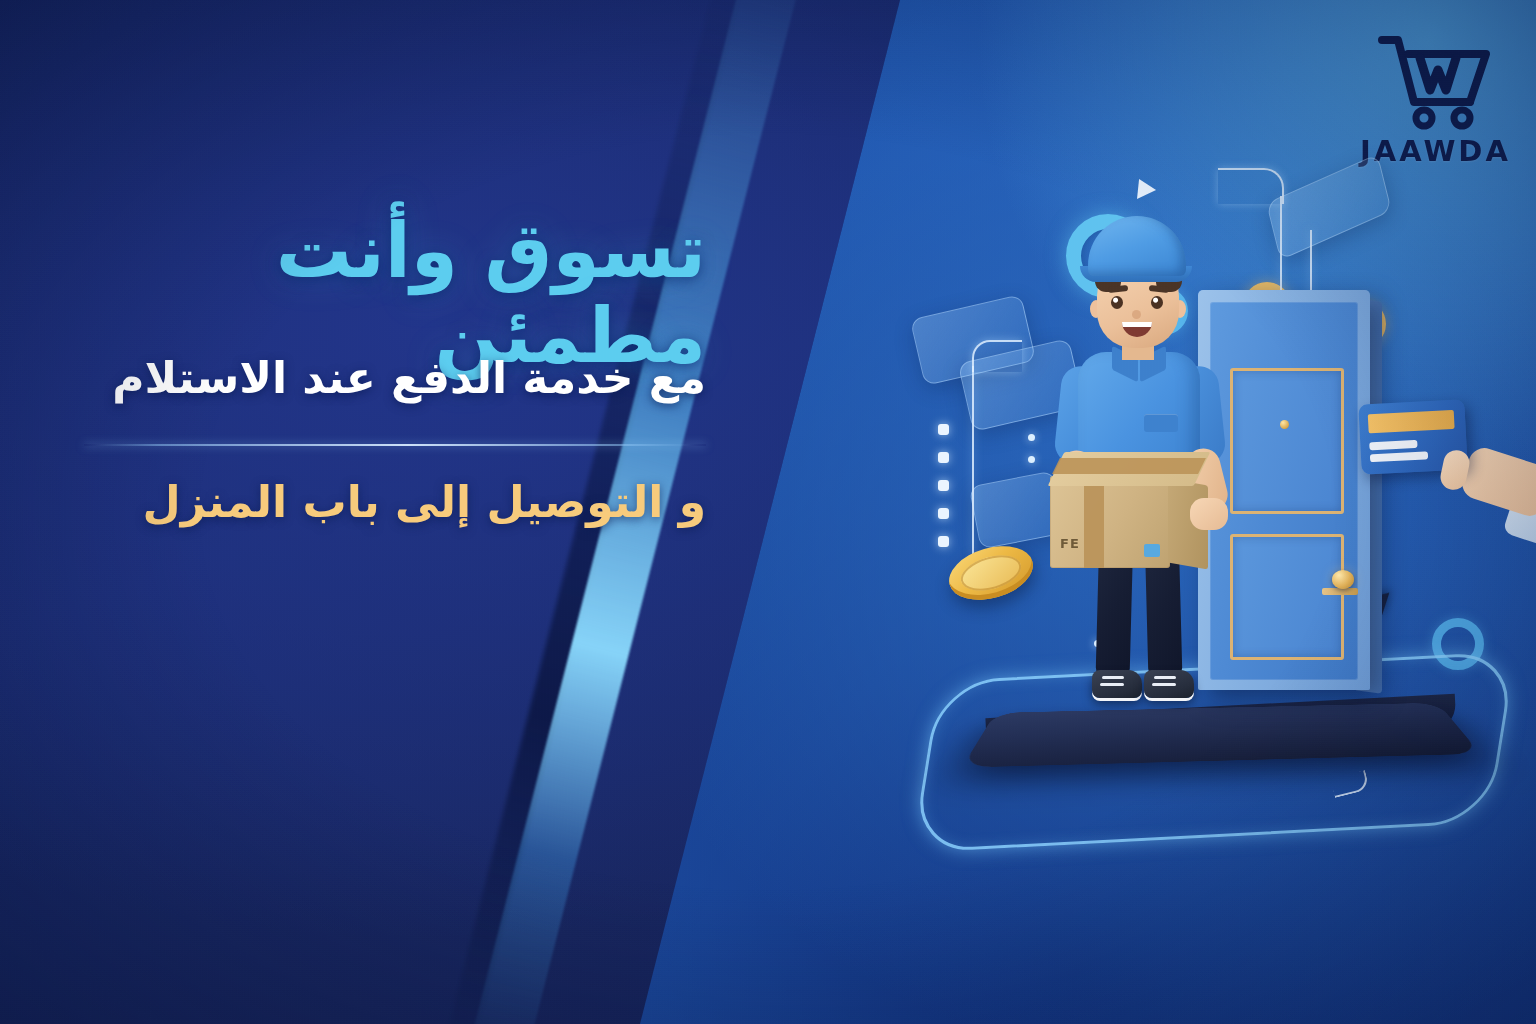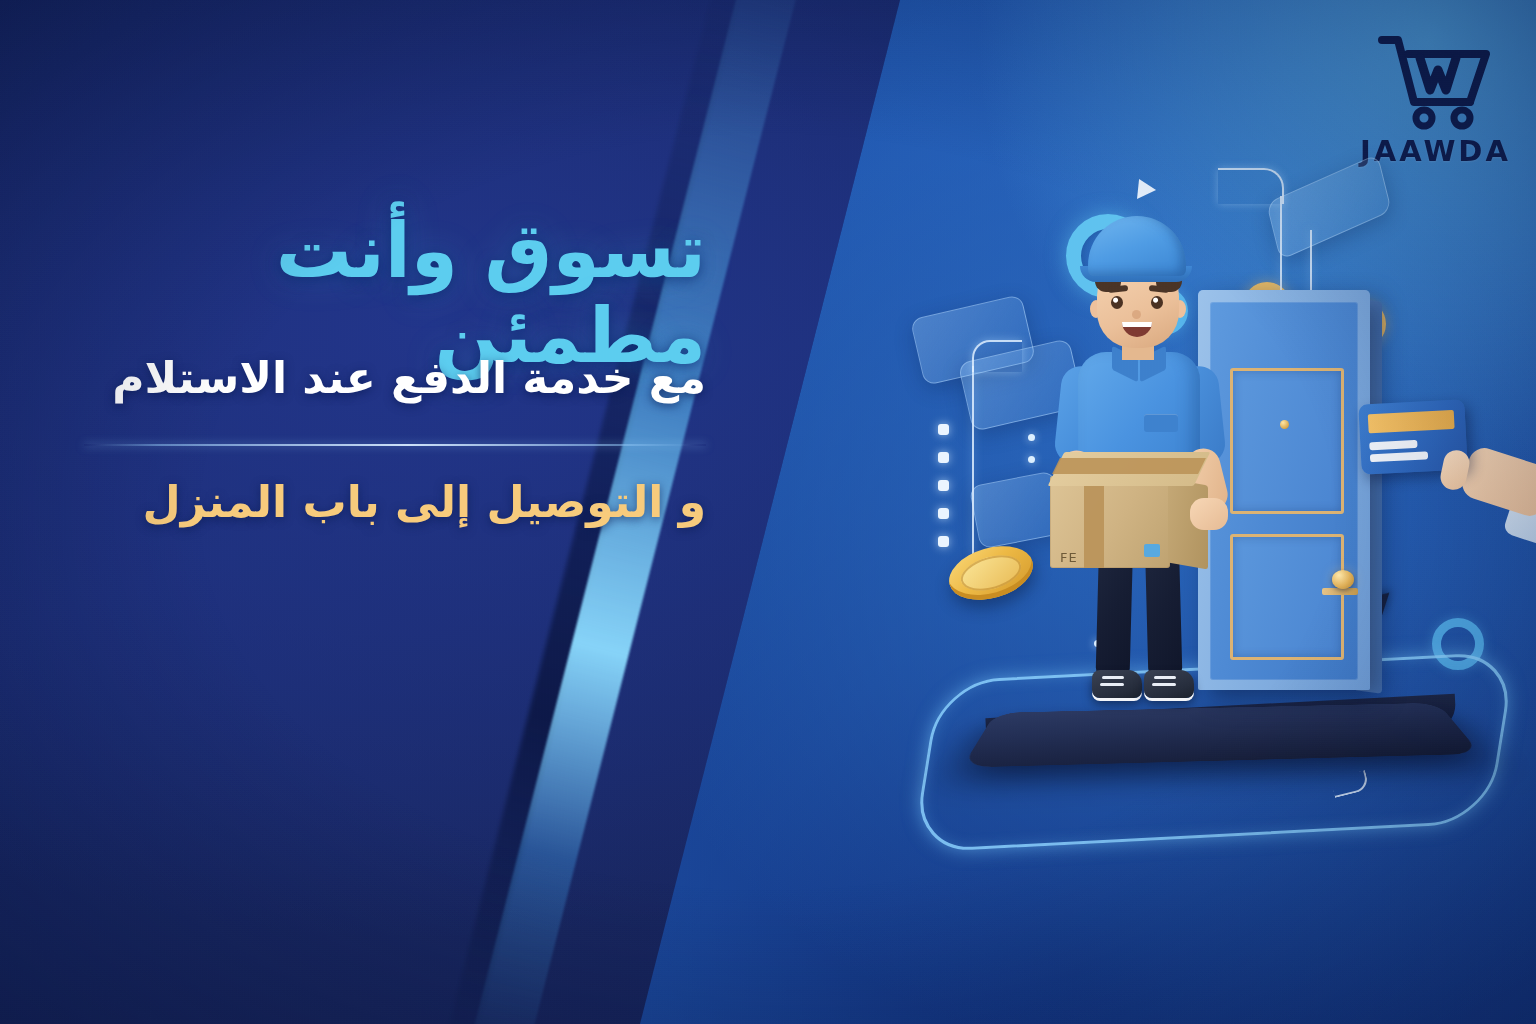--- a/index.html
+++ b/index.html
@@ -245,21 +245,21 @@
     background:linear-gradient(120deg,#ddc496 0%,#cfb383 55%,#bfa371 100%);
     box-shadow:inset 0 0 0 1px rgba(120,90,50,.18);
   }
   .box-side{
     position:absolute;left:118px;top:30px;width:40px;height:84px;border-radius:0 3px 3px 0;
     background:linear-gradient(100deg,#c4a876,#b0935f);transform:skewY(10deg);
   }
   .tape-v{position:absolute;left:34px;top:24px;width:20px;height:92px;background:#b99259;opacity:.9;}
   .tape-h{position:absolute;left:6px;top:6px;width:146px;height:16px;background:#bb9459;
           transform:skewX(-26deg);opacity:.9;}
-  .box-label{position:absolute;left:10px;top:98px;font-size:13px;font-weight:400;color:#4c3b1e;
+  .box-label{position:absolute;left:10px;top:84px;font-size:13px;font-weight:700;color:#4c3b1e;
              direction:ltr;letter-spacing:1px;opacity:.75;}
   .box-sticker{position:absolute;left:94px;top:92px;width:16px;height:13px;border-radius:2px;background:#57a9e0;}
 
   
   .cardhand{position:absolute;left:480px;top:392px;width:180px;height:190px;}
   .credit-card{
     position:absolute;left:0;top:10px;width:106px;height:70px;border-radius:9px;
     background:linear-gradient(130deg,#3e7fd0 0%,#2f6ac0 55%,#2758ab 100%);
     box-shadow:4px 6px 14px rgba(6,20,60,.45);
     transform:rotate(-3deg);

